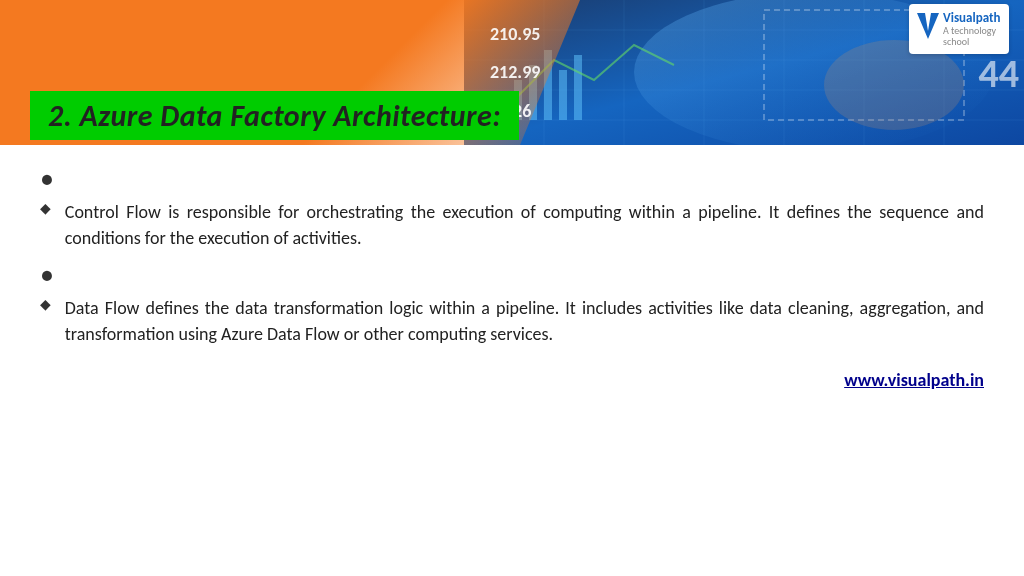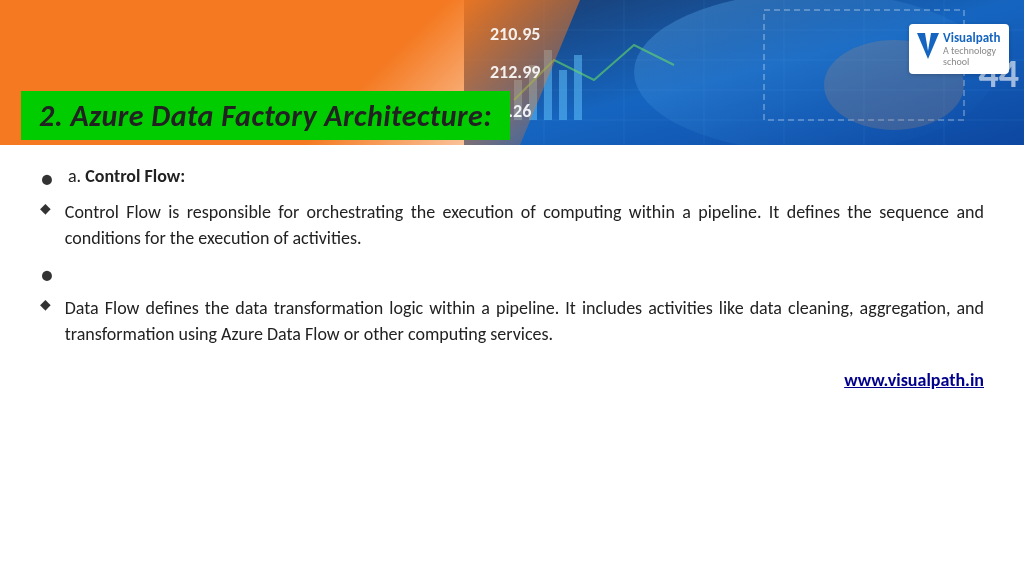--- a/index.html
+++ b/index.html
@@ -99,42 +99,42 @@
     
     .title-bar {
       position: absolute;
       bottom: 0;
       left: 0;
       right: 0;
       height: 60px;
       display: flex;
       align-items: center;
       z-index: 5;
-      padding-left: 21px;
+      padding-left: 30px;
     }
 
     .title-highlight {
       background: #00cc00;
       padding: 6px 18px;
       display: inline-flex;
       align-items: center;
     }
 
     .title-text {
       color: #222;
       font-size: 30px;
       font-weight: bold;
       font-style: italic;
       letter-spacing: 0.5px;
     }
 
     
     .logo {
       position: absolute;
-      top: 24px;
+      top: 4px;
       right: 15px;
       width: 100px;
       height: 50px;
       background: white;
       border-radius: 4px;
       display: flex;
       align-items: center;
       justify-content: center;
       z-index: 10;
       padding: 4px 8px;
@@ -300,23 +300,20 @@
   <div class="logo-text">
     <span class="logo-visualpath">Visualpath</span>
     <span class="logo-subtitle">A technology school</span>
   </div>
 </div>
 
 <div class="content">
 
   <div class="bullet-section" style="margin-bottom:6px;">
     <span class="bullet-large">•</span>
-    <span class="bullet-text">
-      <span>a.</span> <b>Control Flow:</b>
-    </span>
   </div>
 
   <div class="bullet-section" style="margin-bottom:8px;">
     <span class="bullet-small" style="font-size:14px; margin-top:3px;">◆</span>
     <span class="bullet-text">Control Flow is responsible for orchestrating the execution of computing within a pipeline. It defines the sequence and conditions for the execution of activities.</span>
   </div>
 
   <div class="bullet-section" style="margin-bottom:6px;">
     <span class="bullet-large">•</span>
   </div>

